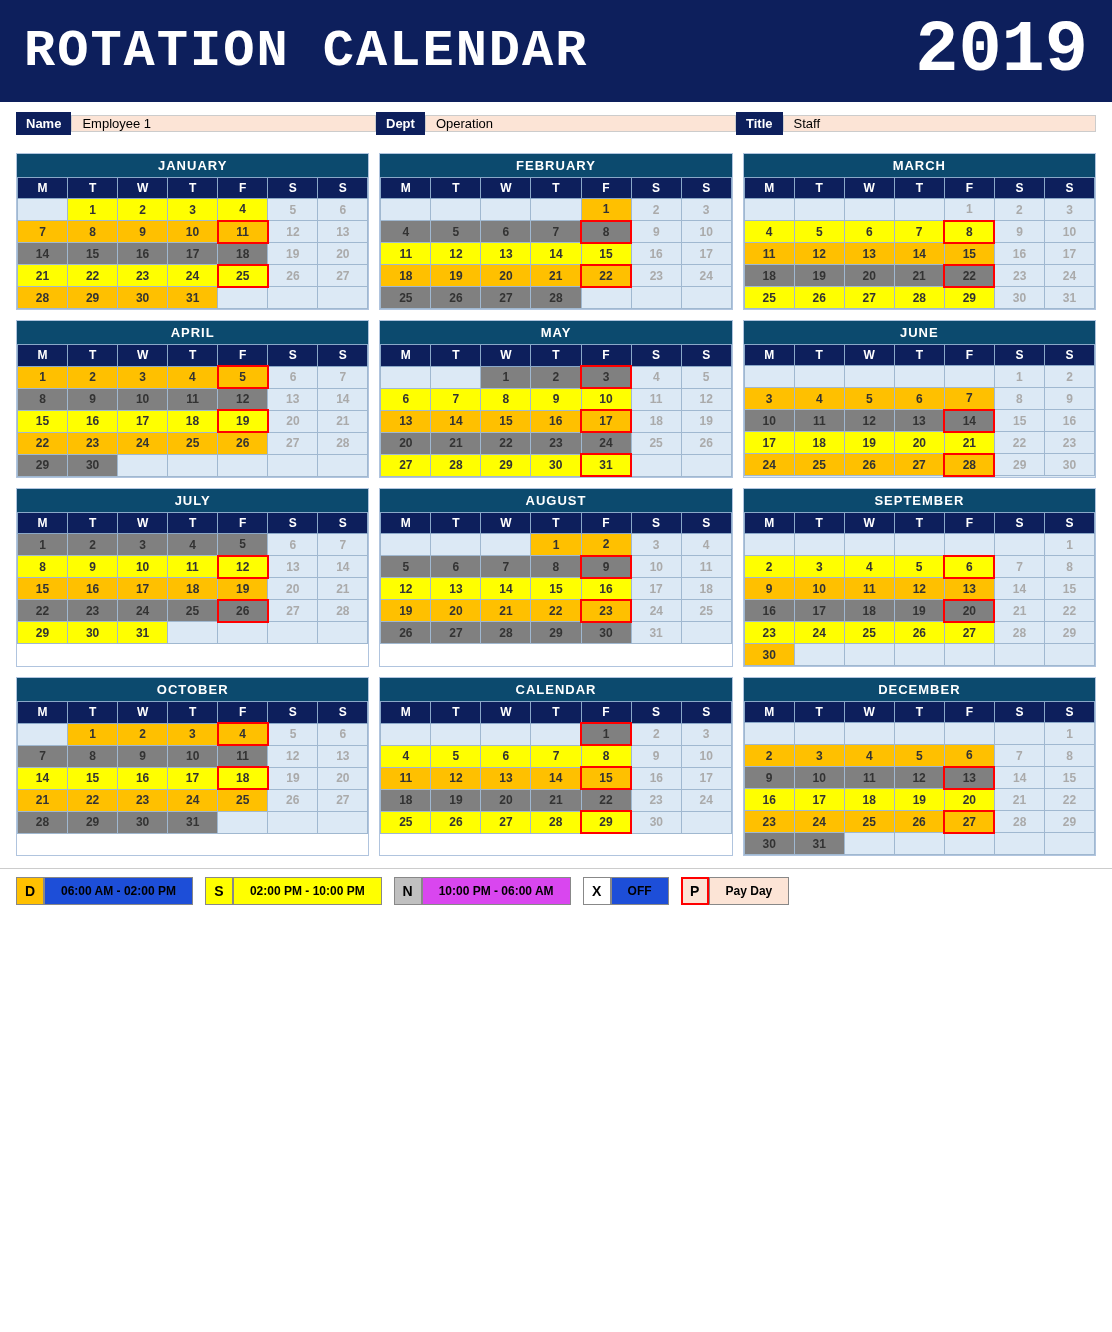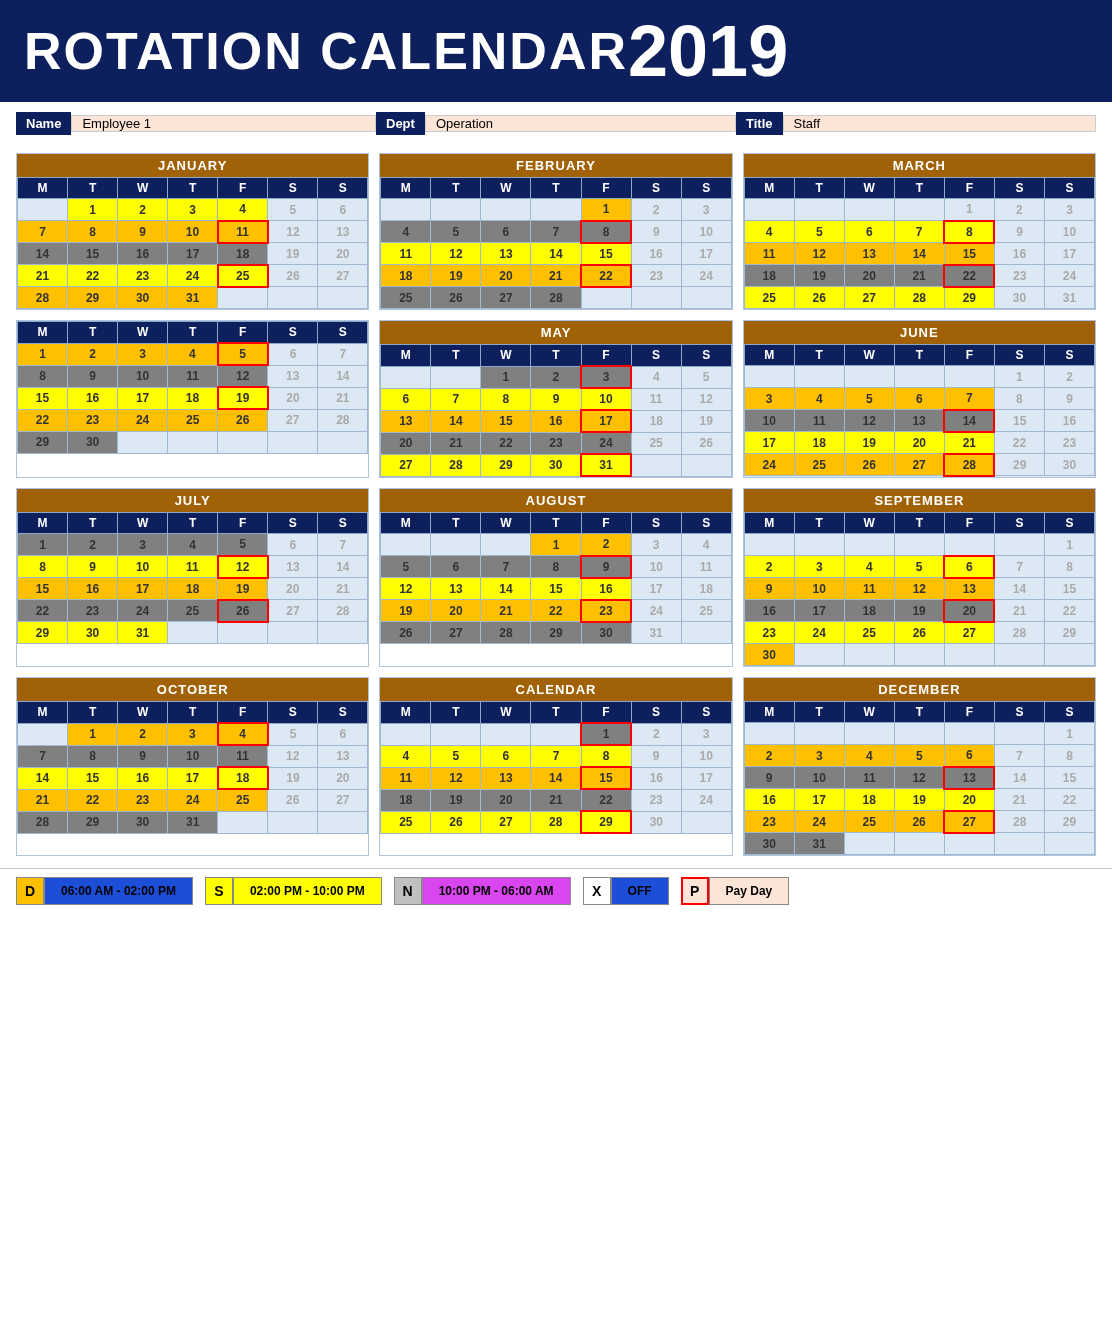--- a/index.html
+++ b/index.html
@@ -7,21 +7,23 @@
       font-family: Arial, sans-serif;
       background: #fff;
       width: 1112px;
       min-height: 1332px;
     }
     .header {
       background: #0d1f5c;
       color: white;
       display: flex;
       align-items: center;
+      justify-content: space-between;
       padding: 10px 24px;
+      font-family: Liberation Mono, monospace;
     }
     .header-title {
       font-size: 52px;
       font-weight: 900;
       letter-spacing: 2px;
     }
     .header-year {
       font-size: 72px;
       font-weight: 900;
     }
@@ -53,21 +55,21 @@
     .calendars-grid {
       display: grid;
       grid-template-columns: repeat(3, 1fr);
       gap: 10px;
       padding: 8px 16px;
     }
     .month-cal {
       border: 1px solid #b0c4de;
     }
     .month-header {
-      background: #a16207;
+      background: #0c4a6e;
       color: white;
       text-align: center;
       font-weight: bold;
       font-size: 13px;
       padding: 4px 0;
       letter-spacing: 1px;
     }
     .cal-table {
       width: 100%;
       border-collapse: collapse;
@@ -368,20 +370,21 @@
             <td class="day-s">27</td>
             <td class="day-s">28</td>
             <td class="day-s">29</td>
             <td class="day-off">30</td>
             <td class="day-off">31</td>
           </tr>
         </tbody>
       </table>
     </div>
     <div class="month-cal">
+      <div class="month-header">APRIL</div>
       <table class="cal-table">
         <thead>
           <tr>
             <th>M</th>
             <th>T</th>
             <th>W</th>
             <th>T</th>
             <th>F</th>
             <th>S</th>
             <th>S</th>

